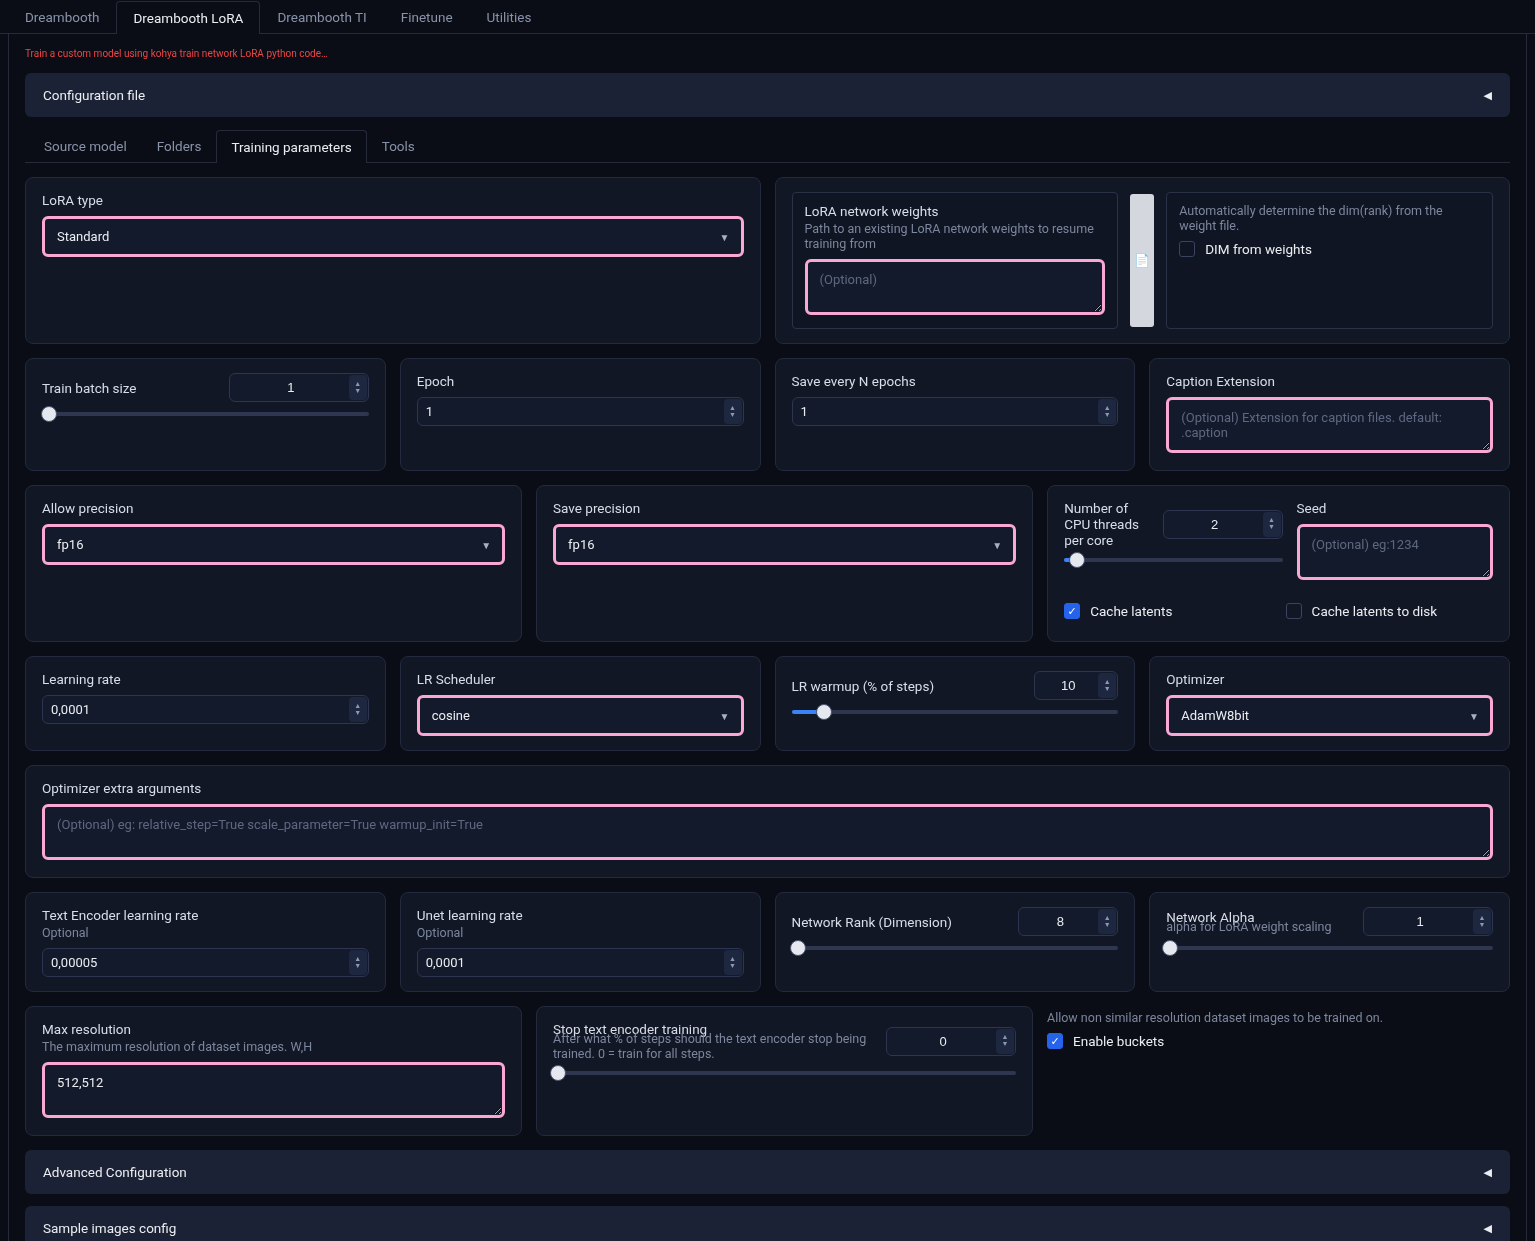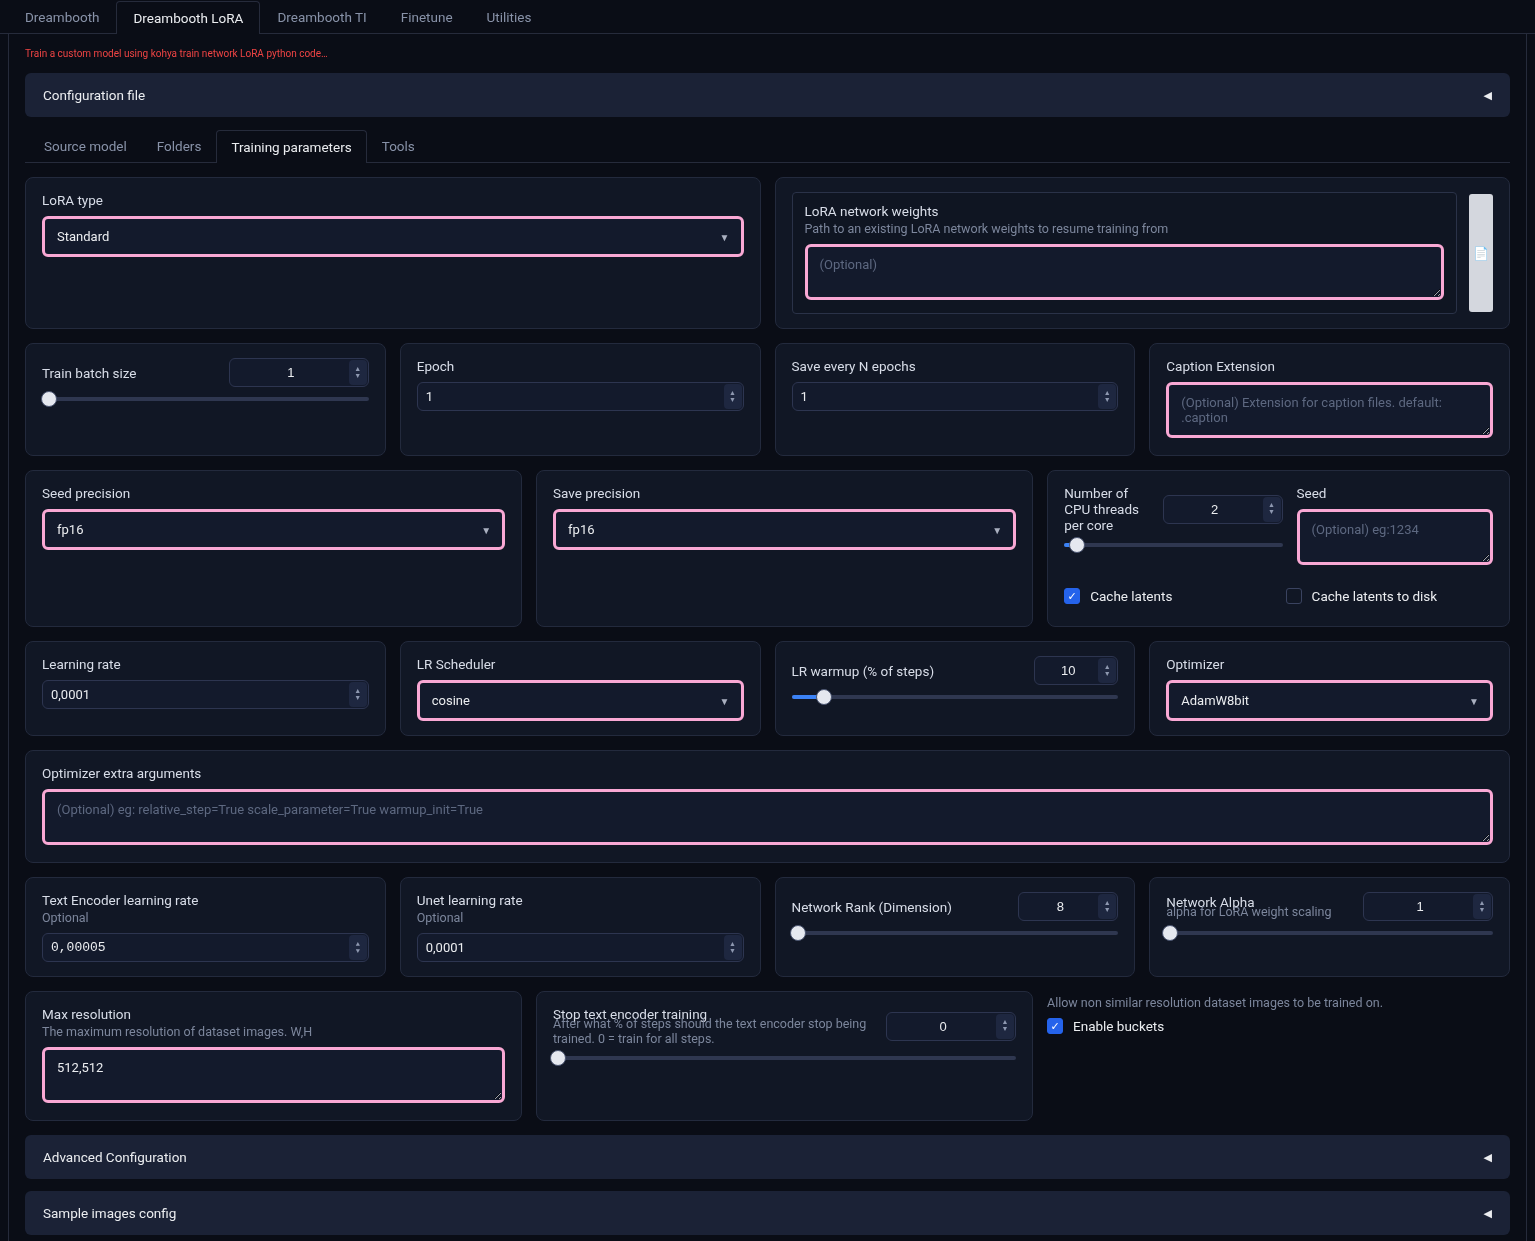--- a/index.html
+++ b/index.html
@@ -240,20 +240,27 @@
       </div>
       <div style="height:42px"></div>
     </div>
     <div class="panel col" style="display:flex; gap:12px;">
       <div class="panel-inner" style="flex:1;">
         <label>LoRA network weights</label>
         <span class="sublabel">Path to an existing LoRA network weights to resume training from</span>
         <textarea class="textarea" placeholder="(Optional)" style=""></textarea>
       </div>
       <div class="doc-icon">📄</div>
+      <div class="panel-inner" style="flex:1;">
+        <span class="sublabel" style="margin-top:0">Automatically determine the dim(rank) from the weight file.</span>
+        <div class="checkbox-row">
+          <span class="checkbox"></span>
+          <span>DIM from weights</span>
+        </div>
+      </div>
     </div>
   </div>
 
   <div class="row">
     <div class="panel col">
       <div class="label-row">
         <label style="margin:0">Train batch size</label>
         <div class="num-wrap">
           <input style="width: 140px;" value="1">
           <div class="spinner">
@@ -288,21 +295,21 @@
       </div>
     </div>
     <div class="panel col">
       <label>Caption Extension</label>
       <textarea class="textarea" placeholder="(Optional) Extension for caption files. default: .caption" style=""></textarea>
     </div>
   </div>
 
   <div class="row">
     <div class="panel" style="flex:1.35">
-      <label>Seed precision</label>
+      <label>Allow precision</label>
       <div class="select-wrap">
         <div class="select">fp16</div>
         <span class="caret">▼</span>
       </div>
       <div style="height:62px"></div>
     </div>
     <div class="panel" style="flex:1.35">
       <label>Save precision</label>
       <div class="select-wrap">
         <div class="select">fp16</div>
@@ -392,21 +399,21 @@
     <div class="panel col">
       <label>Optimizer extra arguments</label>
       <textarea class="textarea" placeholder="(Optional) eg: relative_step=True scale_parameter=True warmup_init=True" style=""></textarea>
     </div>
   </div>
 
   <div class="row">
     <div class="panel col">
       <label>Text Encoder learning rate</label>
       <span class="sublabel">Optional</span>
-      <div class="num-wrap" style="display:block;font-family:Liberation Mono, monospace;">
+      <div class="num-wrap" style="display:block;">
         <input class="input" style="text-align: left;" value="0,00005">
         <div class="spinner">
             <span>▲</span>
             <span>▼</span>
           </div>
       </div>
     </div>
     <div class="panel col">
       <label>Unet learning rate</label>
       <span class="sublabel">Optional</span>

